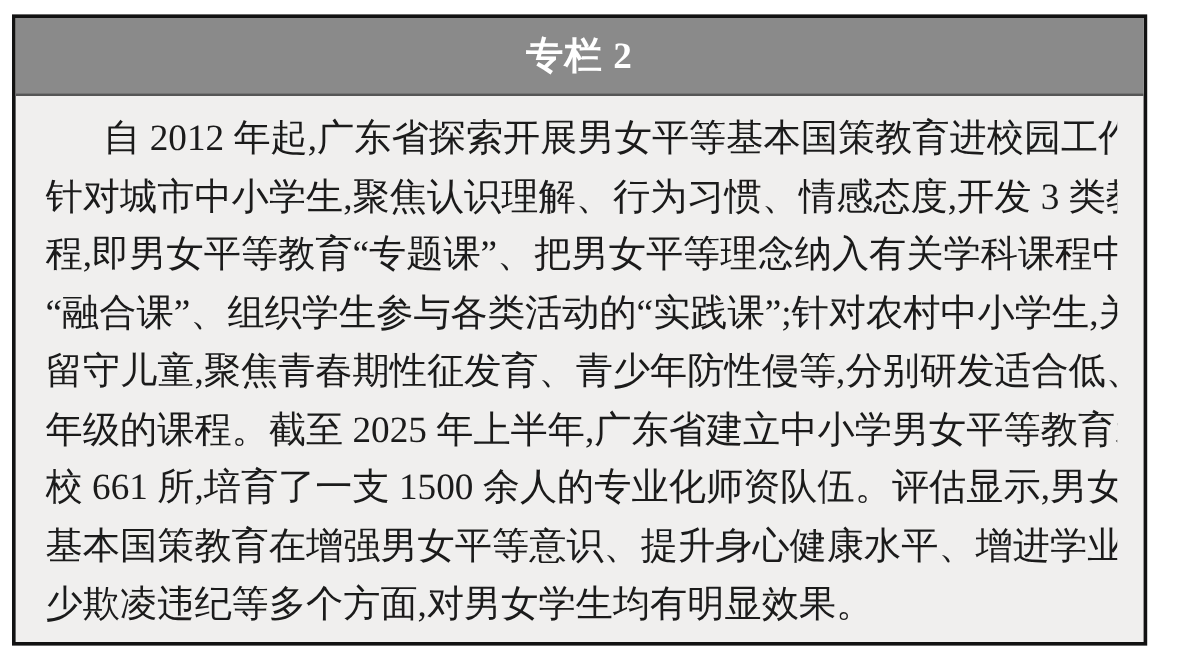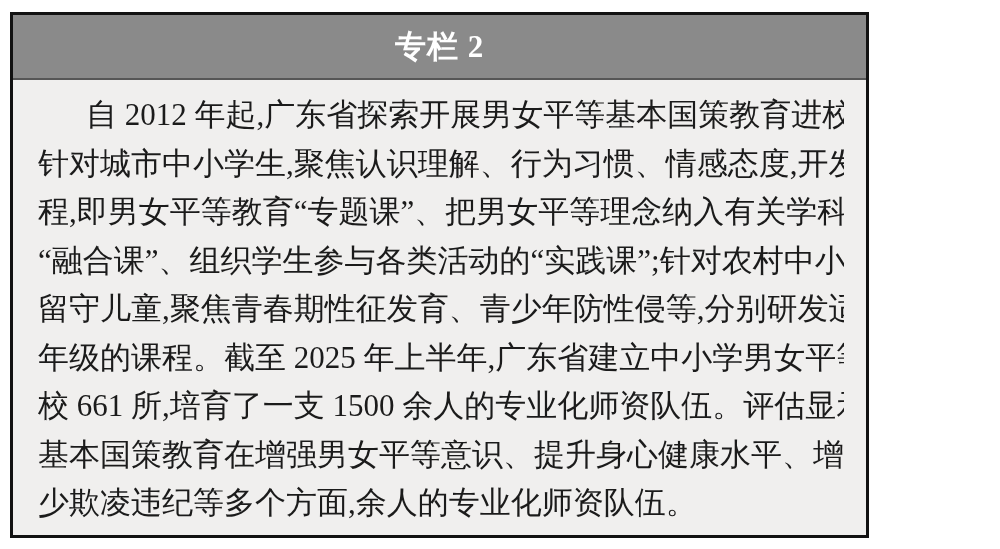--- a/index.html
+++ b/index.html
@@ -10,21 +10,21 @@
   body {
     width: 1000px;
     height: 549px;
     position: relative;
     font-family: "Liberation Serif", "DejaVu Serif", serif;
   }
   .panel {
     position: absolute;
     left: 10px;
     top: 12px;
-    width: 859px;
+    width: 946px;
     height: 526px;
     box-sizing: border-box;
     border: 3px solid #121212;
     background: #f0efee;
     overflow: hidden;
   }
   .panel-header {
     box-sizing: border-box;
     height: 65px;
     background: #8a8a8a;
@@ -69,15 +69,15 @@
   </div>
   <div class="panel-body">
     <div class="line first">自 2012 年起,广东省探索开展男女平等基本国策教育进校园工作。</div>
     <div class="line">针对城市中小学生,聚焦认识理解、行为习惯、情感态度,开发 3 类教学课</div>
     <div class="line">程,即男女平等教育“专题课”、把男女平等理念纳入有关学科课程中的</div>
     <div class="line">“融合课”、组织学生参与各类活动的“实践课”;针对农村中小学生,关注</div>
     <div class="line">留守儿童,聚焦青春期性征发育、青少年防性侵等,分别研发适合低、中、高</div>
     <div class="line">年级的课程。截至 2025 年上半年,广东省建立中小学男女平等教育示范</div>
     <div class="line">校 661 所,培育了一支 1500 余人的专业化师资队伍。评估显示,男女平等</div>
     <div class="line">基本国策教育在增强男女平等意识、提升身心健康水平、增进学业表现、减</div>
-    <div class="line last">少欺凌违纪等多个方面,余人的专业化师资队伍。</div>
+    <div class="line last">少欺凌违纪等多个方面,对男女学生均有明显效果。</div>
   </div>
 </div>
 
 </body></html>

